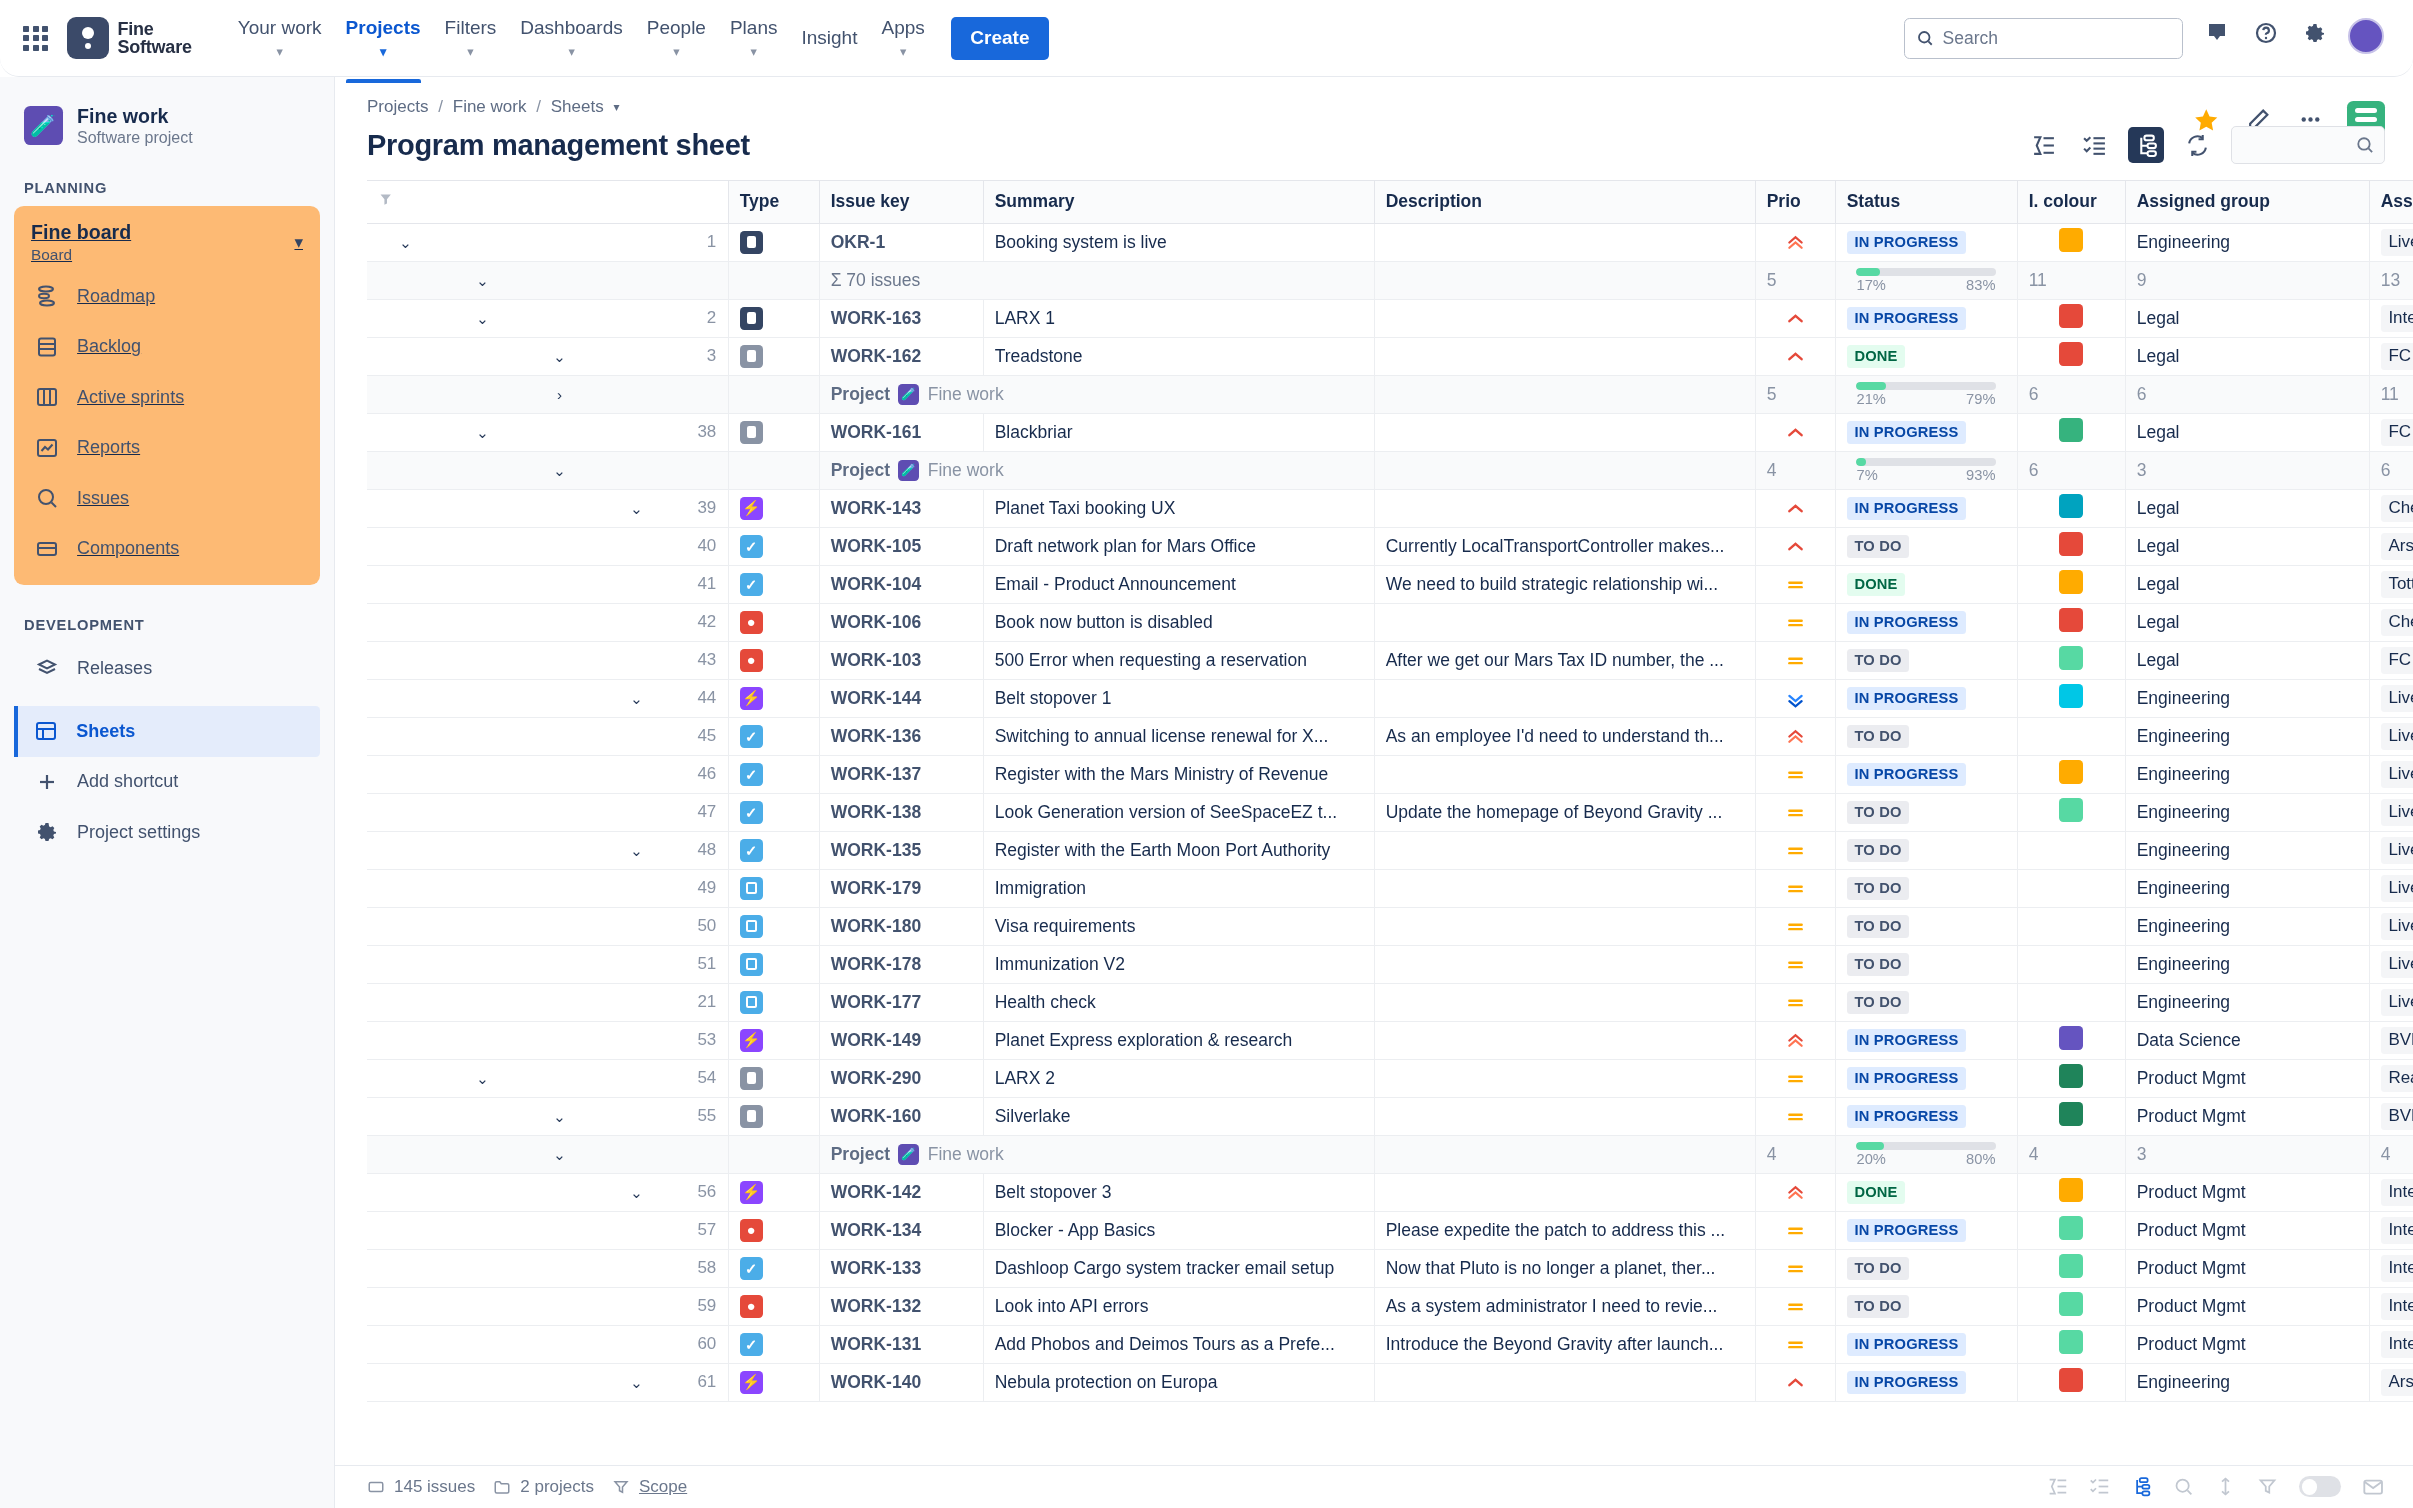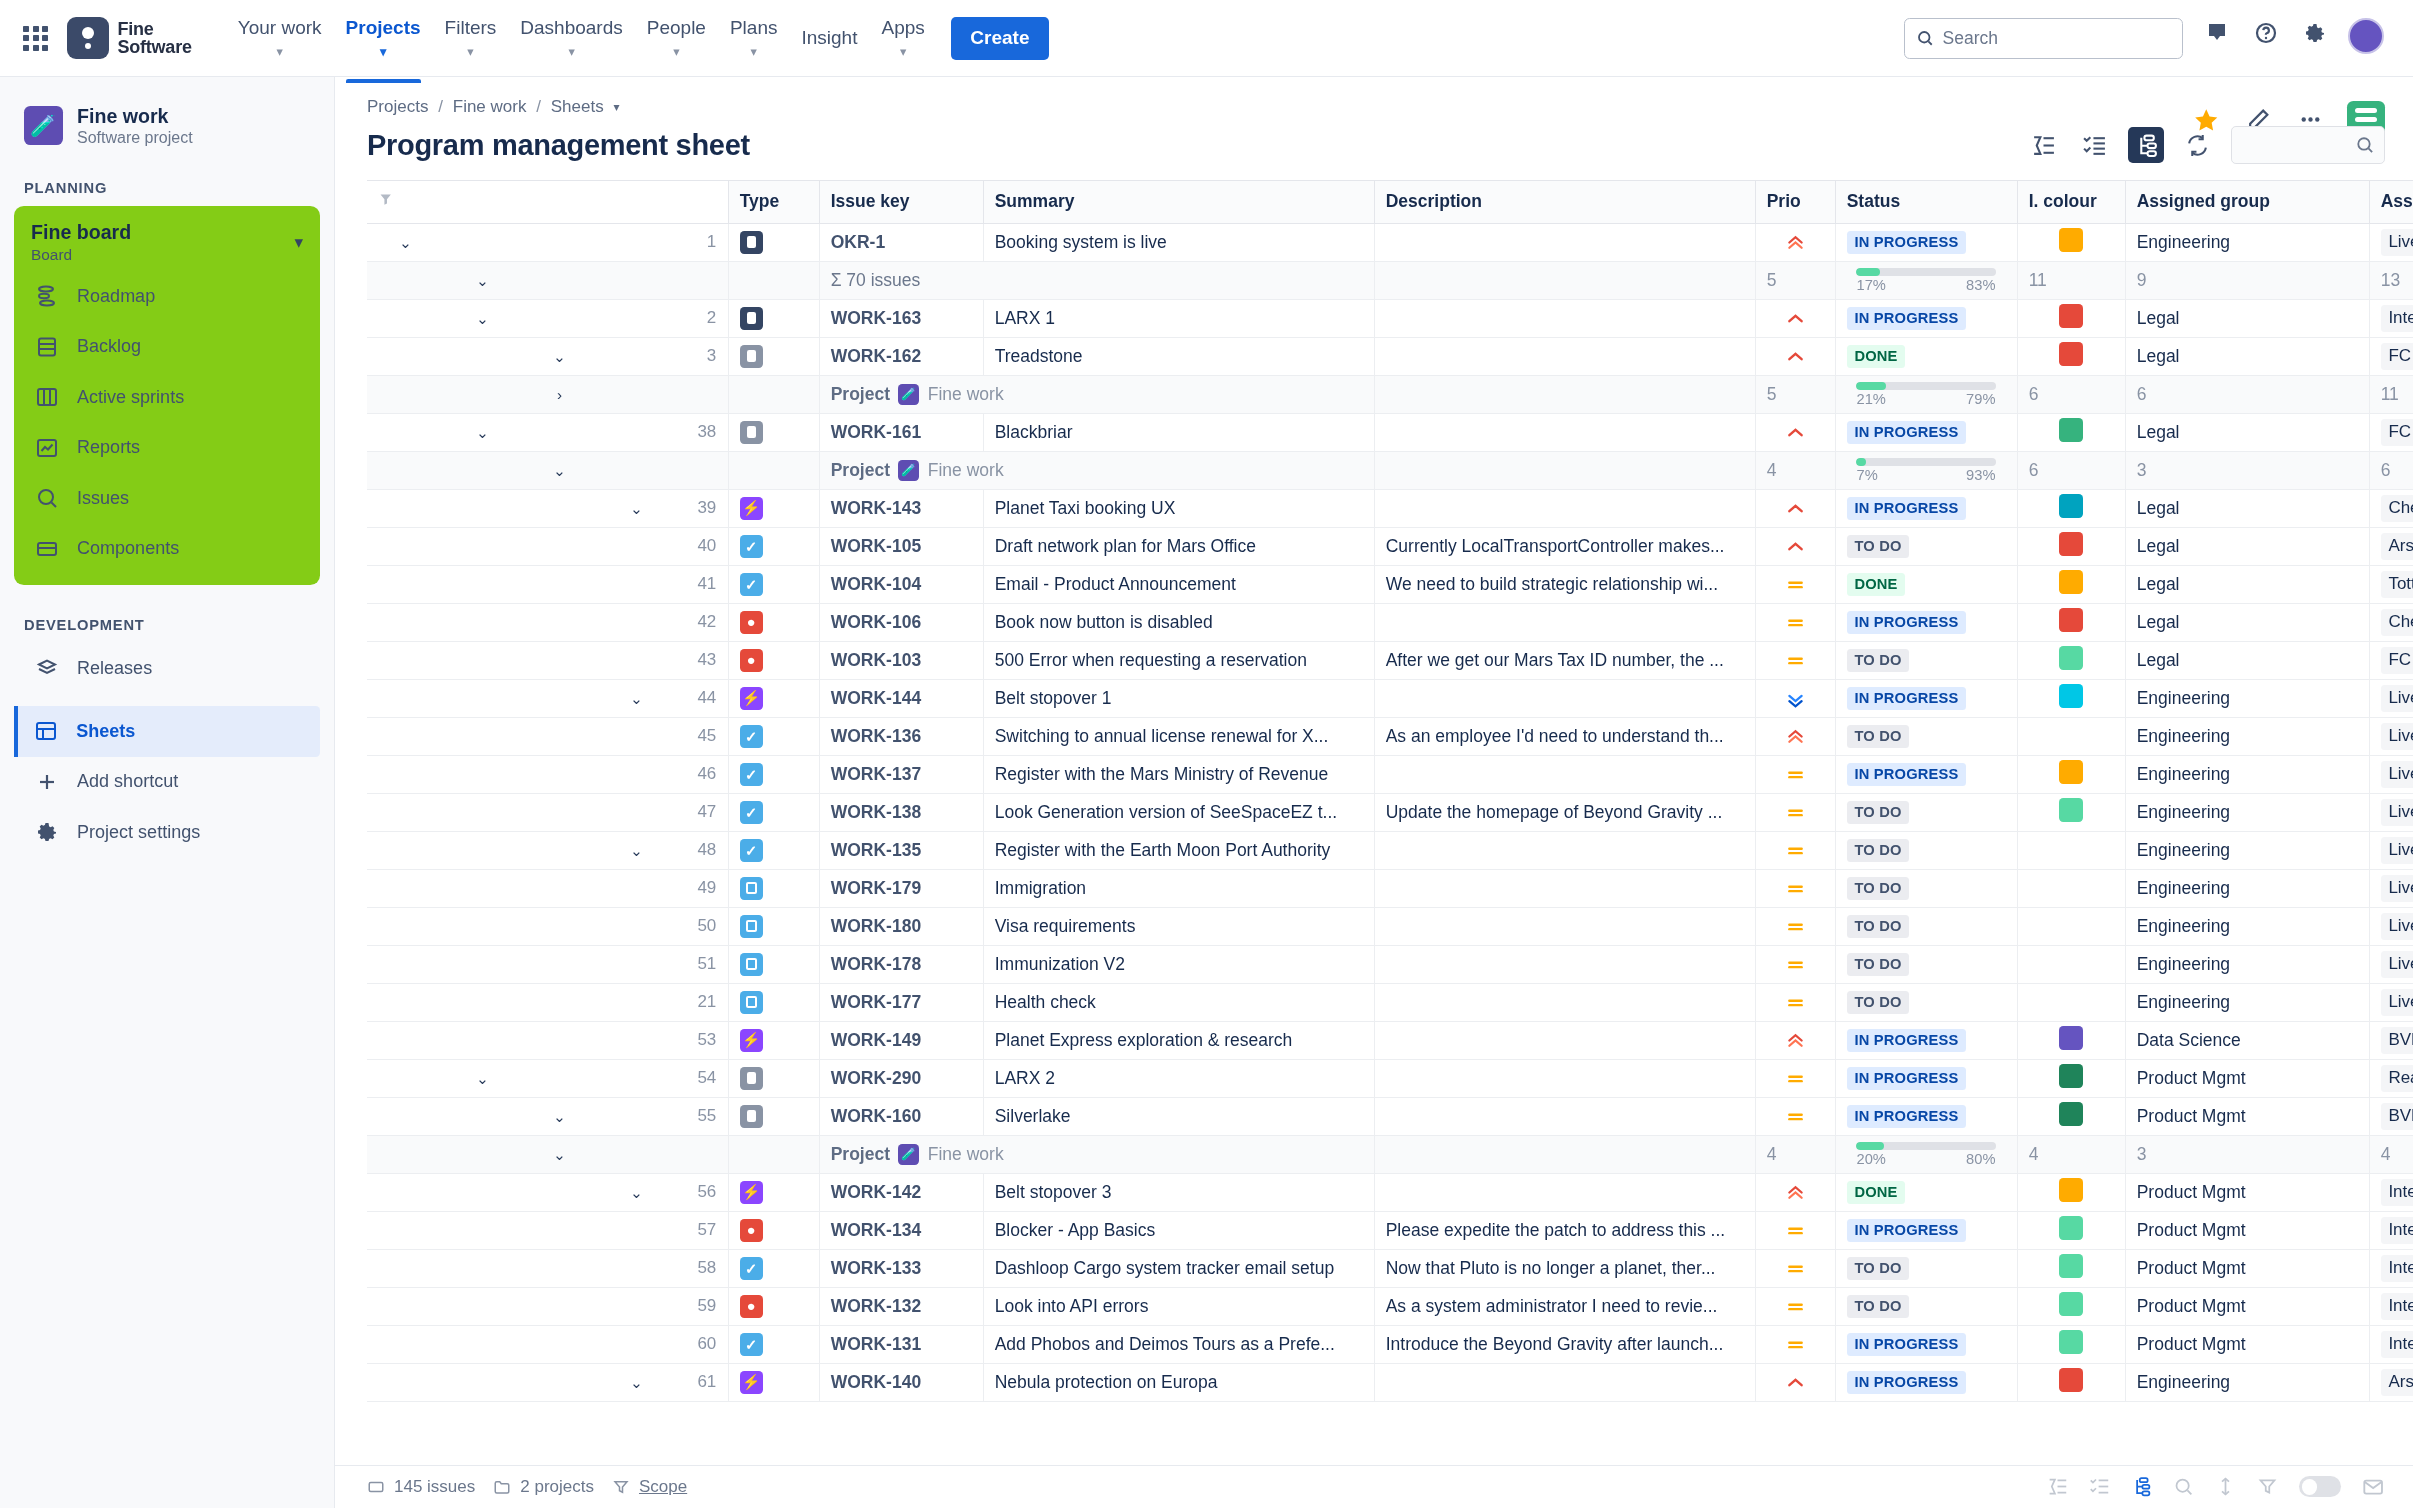--- a/index.html
+++ b/index.html
@@ -12,20 +12,21 @@
   }
 
   
   #topnav {
     height: 77px; width: 100%;
     display: flex; align-items: center;
     background: #fff;
     border-bottom: 1.4px solid #e7eaef;
     padding: 0 29px 0 19.6px;
     position: relative;
+    border-radius: 19px;
   }
   .appswitch { width: 32px; height: 32px; display:grid; grid-template-columns:repeat(3,1fr); grid-template-rows:repeat(3,1fr); gap:3.5px; padding:3.5px; margin-right: 15.4px;}
   .appswitch i { background:#42526e; border-radius:0.7px; display:block; }
   .brand { display:flex; align-items:center; margin-right: 34px; }
   .brand-mark { width:42px; height:42px; border-radius:9px; background:#3b4a69; display:flex; align-items:center; justify-content:center; flex-direction:column; gap:3.5px;}
   .brand-mark .d1 { width:12.6px;height:12.6px;border-radius:50%;background:#fff;}
   .brand-mark .d2 { width:6.3px;height:6.3px;border-radius:50%;background:#fff;}
   .brand-txt { margin-left:8.4px; font-size:18px; font-weight:bold; line-height:1.02; color:#273044; letter-spacing:-0.2px;}
   .navitems { display:flex; align-items:center; gap:0px; }
   .navitem {
@@ -56,21 +57,21 @@
   #sidebar {
     width: 335px; min-width:335px; background:#f8f9fb;
     border-right:1.4px solid #e7eaef; padding: 21px 0 0 0; overflow:hidden;
   }
   .proj-head { display:flex; align-items:center; gap:14px; padding: 5.6px 24px 0 24px; }
   .proj-ava { width:39px;height:39px;border-radius:6.3px;background:#5e4db2; display:flex;align-items:center;justify-content:center;}
   .flask { font-size:21px; }
   .proj-name { font-size:19.6px; font-weight:bold; color:#172b4d; line-height:1.25;}
   .proj-sub { font-size:16px; color:#6b778c; line-height:1.25;}
   .sect-title { font-size:14.7px; font-weight:bold; color:#42526e; letter-spacing:0.8px; padding: 32px 24px 9.8px 24px; }
-  .board-card { margin: 0 14px; background:#84cc16; border-radius:9.8px; padding: 9.8px 0 11.2px 0;}
+  .board-card { margin: 0 14px; background:#fdba74; border-radius:9.8px; padding: 9.8px 0 11.2px 0; text-decoration: underline;}
   .board-top { display:flex; align-items:center; padding: 5.6px 17px 7px 17px;}
   .board-name { font-size:19.6px; font-weight:bold; color:#172b4d; line-height:1.2;}
   .board-sub { font-size:15.4px; color:#42526e; line-height:1.25;}
   .board-chev { margin-left:auto; font-size:17px; color:#344563; }
   .snav { display:flex; align-items:center; gap:17px; padding: 12px 17px 12px 19.6px; font-size:18px; color:#42526e; cursor:pointer;}
   .snav .sicon { width:26.5px; height:26.5px; display:flex;align-items:center;justify-content:center;}
   .snav.sel { background:#e4ecfb; border-left:4.9px solid #1868db; padding-left:14.7px; color:#0b57d0; font-weight:600; border-radius:0 4.2px 4.2px 0;}
   .snav.outer { margin: 0 14px; }
 
   

